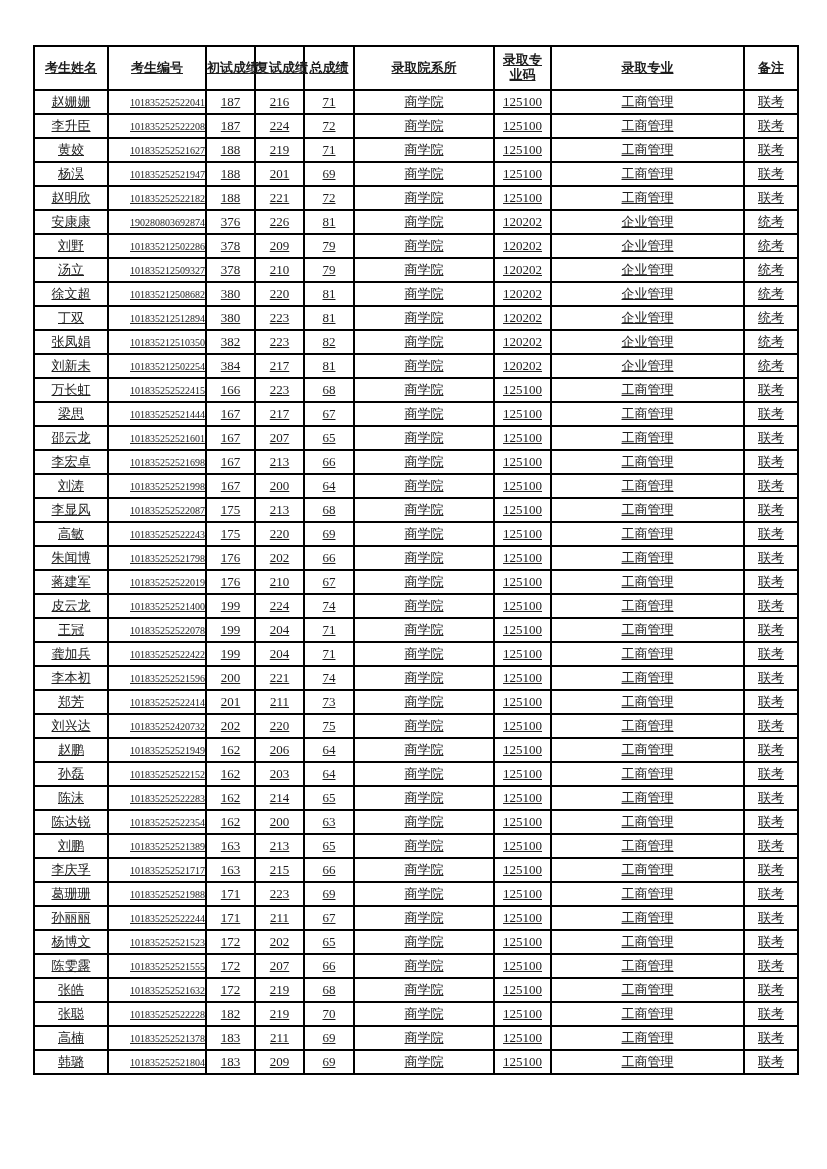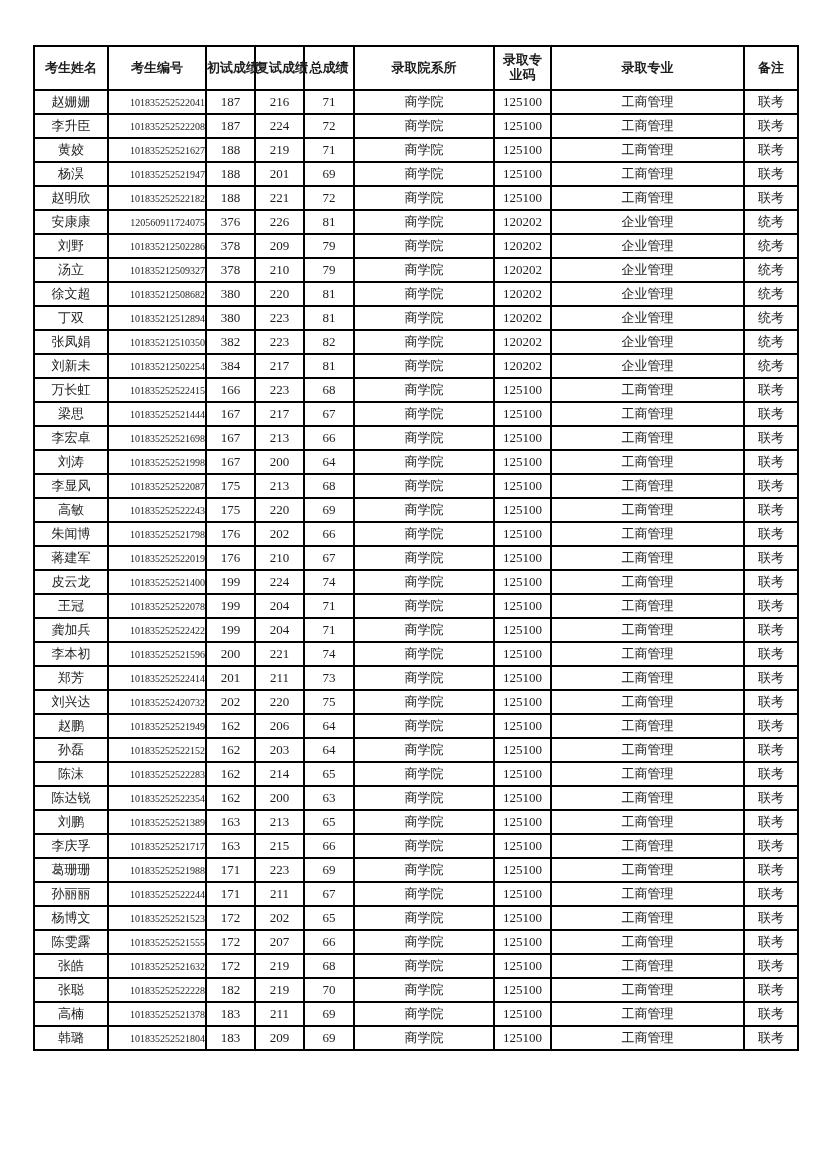--- a/index.html
+++ b/index.html
@@ -4,20 +4,21 @@
 <style>
   html,body{margin:0;padding:0;}
   body{
     width:827px;height:1169px;background:#ffffff;position:relative;
     font-family:"Liberation Serif","DejaVu Serif",serif;
   }
   .sheet{position:absolute;left:33px;top:45px;}
   table{
     border-collapse:collapse;table-layout:fixed;width:764px;
     color:#1c1c1c;
+    text-decoration:underline;
   }
   th,td{border:2px solid #000;padding:0;text-align:center;vertical-align:middle;}
   th{
     font-size:13px;font-weight:bold;height:42px;
     white-space:nowrap;overflow:visible;line-height:1.2;
   }
   th.wrap{white-space:pre-line;line-height:1.15;margin-top:16px;}
   td{
     font-size:13px;height:22px;white-space:nowrap;overflow:hidden;
   }
@@ -104,21 +105,21 @@
           <td data-name="cell-initial-score">188</td>
           <td data-name="cell-retest-score">221</td>
           <td data-name="cell-total-score">72</td>
           <td data-name="cell-department">商学院</td>
           <td data-name="cell-major-code">125100</td>
           <td data-name="cell-major">工商管理</td>
           <td data-name="cell-remark">联考</td>
         </tr>
         <tr data-name="table-row">
           <td data-name="cell-name">安康康</td>
-          <td data-name="cell-number">120560911724075</td>
+          <td data-name="cell-number">190280803692874</td>
           <td data-name="cell-initial-score">376</td>
           <td data-name="cell-retest-score">226</td>
           <td data-name="cell-total-score">81</td>
           <td data-name="cell-department">商学院</td>
           <td data-name="cell-major-code">120202</td>
           <td data-name="cell-major">企业管理</td>
           <td data-name="cell-remark">统考</td>
         </tr>
         <tr data-name="table-row">
           <td data-name="cell-name">刘野</td>
@@ -202,20 +203,31 @@
           <td data-name="cell-number">101835252521444</td>
           <td data-name="cell-initial-score">167</td>
           <td data-name="cell-retest-score">217</td>
           <td data-name="cell-total-score">67</td>
           <td data-name="cell-department">商学院</td>
           <td data-name="cell-major-code">125100</td>
           <td data-name="cell-major">工商管理</td>
           <td data-name="cell-remark">联考</td>
         </tr>
         <tr data-name="table-row">
+          <td data-name="cell-name">邵云龙</td>
+          <td data-name="cell-number">101835252521601</td>
+          <td data-name="cell-initial-score">167</td>
+          <td data-name="cell-retest-score">207</td>
+          <td data-name="cell-total-score">65</td>
+          <td data-name="cell-department">商学院</td>
+          <td data-name="cell-major-code">125100</td>
+          <td data-name="cell-major">工商管理</td>
+          <td data-name="cell-remark">联考</td>
+        </tr>
+        <tr data-name="table-row">
           <td data-name="cell-name">李宏卓</td>
           <td data-name="cell-number">101835252521698</td>
           <td data-name="cell-initial-score">167</td>
           <td data-name="cell-retest-score">213</td>
           <td data-name="cell-total-score">66</td>
           <td data-name="cell-department">商学院</td>
           <td data-name="cell-major-code">125100</td>
           <td data-name="cell-major">工商管理</td>
           <td data-name="cell-remark">联考</td>
         </tr>

